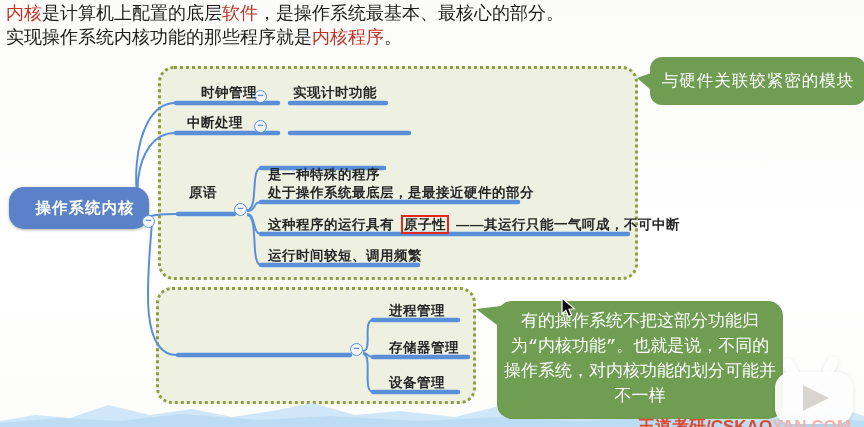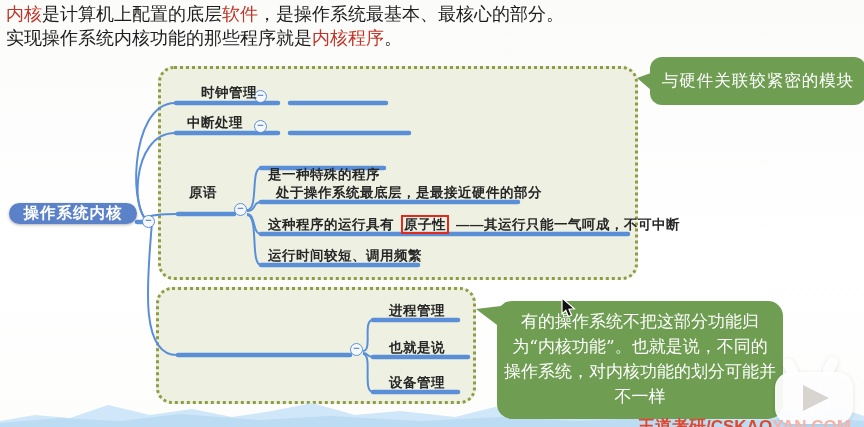--- a/index.html
+++ b/index.html
@@ -1,55 +1,55 @@
 <!DOCTYPE html>
 <html><head>
 <meta charset="utf-8">
 <style>
   html,body{margin:0;padding:0;}
   body{font-family:"Liberation Sans","DejaVu Sans",sans-serif;}
   #stage{position:relative;width:864px;height:427px;overflow:hidden;
          background:linear-gradient(180deg,#fbfbfa 0%,#ffffff 60%,#fdfdfc 100%);}
 
   
-  .intro{position:absolute;left:6px;top:3px;font-family:Liberation Sans, sans-serif;
+  .intro{position:absolute;left:6px;top:3px;font-family:Liberation Mono, monospace;
          font-size:18px;line-height:23.5px;color:#1d1d1d;white-space:nowrap;}
   .red{color:#c03527;}
 
   
   .gbox{position:absolute;border:3px dotted #8f9c44;border-radius:16px;background:#eef1e2;box-sizing:border-box;}
   #box-top{left:158px;top:66px;width:480px;height:214px;}
   #box-bottom{left:156px;top:287px;width:320px;height:117px;}
 
   svg.layer{position:absolute;left:0;top:0;pointer-events:none;}
 
   
-  .root-node{position:absolute;left:9px;top:203px;width:128px;height:21px;background:#5b82c8;
+  .root-node{position:absolute;left:9px;top:187px;width:128px;height:42px;background:#5b82c8;
       border-radius:15px;color:#fff;font-weight:bold;font-size:15.5px;letter-spacing:1px;
-      display:flex;align-items:center;justify-content:center;box-shadow:0 1px 3px rgba(0,0,0,.3);}
+      display:flex;align-items:center;justify-content:center;box-shadow:0 1px 3px rgba(0,0,0,.3);padding-left:12px;}
 
   
   .node{position:absolute;font-weight:bold;font-size:13.5px;color:#262626;white-space:nowrap;letter-spacing:.5px;}
   .hl-box{border:2px solid #e3291c;padding:0 1px;margin:0 7px;}
 
   
   .badge{position:absolute;width:13px;height:13px;border:1.5px solid #5a8fd8;border-radius:50%;
       background:#f6f8fb;box-sizing:border-box;color:#5a8fd8;font-size:11px;line-height:9px;
       text-align:center;font-weight:bold;cursor:pointer;}
 
   
   .bubble{position:absolute;background:#6f9d52;color:#fff;border-radius:12px;
       font-family:"DejaVu Serif","Liberation Serif",serif;}
   .bubble .tail{position:absolute;width:0;height:0;}
   #bubble-top{left:650px;top:57px;width:216px;height:48px;display:flex;align-items:center;
       justify-content:center;font-size:16.5px;letter-spacing:1px;}
   #bubble-top .tail{left:-13px;top:16px;border-top:5px solid transparent;
       border-bottom:12px solid transparent;border-right:14px solid #6f9d52;}
   #bubble-bottom{left:497px;top:301px;width:272px;padding:8px 7px 10px 7px;font-size:17px;
-      line-height:25px;text-align:center;border-radius:15px;}
+      line-height:25px;text-align:center;border-radius:15px;font-family:Liberation Mono, monospace;}
   #bubble-bottom .tail{left:-21px;top:5px;border-top:3px solid transparent;
       border-bottom:19px solid transparent;border-right:25px solid #6f9d52;}
 
   
   .watermark{position:absolute;left:638px;top:415px;font-weight:bold;font-size:17px;white-space:nowrap;}
   .wm1{color:#dd4a30;} .wm2{color:#f2b4aa;}
 
   
   .tvlogo{position:absolute;left:773px;top:352px;width:86px;height:78px;filter:drop-shadow(0 1px 2px rgba(0,0,0,.12));}
   .tv-body{position:absolute;left:2px;top:20px;width:78px;height:52px;background:rgba(255,255,255,.93);border-radius:16px;}
@@ -119,28 +119,29 @@
 
   <div class="root-node">操作系统内核</div>
 
   <div class="badge" style="left:142px;top:215px;">−</div>
   <div class="badge" style="left:254px;top:90px;">−</div>
   <div class="badge" style="left:254px;top:120px;">−</div>
   <div class="badge" style="left:234px;top:203px;">−</div>
   <div class="badge" style="left:350px;top:343px;">−</div>
 
   <div class="node" style="left:201px;top:84px;">时钟管理</div>
+  <div class="node" style="left:293px;top:84px;">实现计时功能</div>
   <div class="node" style="left:187px;top:114px;">中断处理</div>
   <div class="node" style="left:189px;top:184px;">原语</div>
   <div class="node" style="left:268px;top:166px;">是一种特殊的程序</div>
-  <div class="node" style="left:268px;top:184px;margin-left:8px;">处于操作系统最底层，是最接近硬件的部分</div>
+  <div class="node" style="left:268px;top:184px;">处于操作系统最底层，是最接近硬件的部分</div>
   <div class="node" style="left:268px;top:216px;"><span>这种程序的运行具有</span><span class="hl-box">原子性</span><span>——其运行只能一气呵成，不可中断</span></div>
   <div class="node" style="left:268px;top:247px;">运行时间较短、调用频繁</div>
   <div class="node" style="left:389px;top:302px;">进程管理</div>
-  <div class="node" style="left:389px;top:339px;">也就是说</div>
+  <div class="node" style="left:389px;top:339px;">存储器管理</div>
   <div class="node" style="left:389px;top:374px;">设备管理</div>
 
   <div class="bubble" id="bubble-top">
     <span class="tail"></span>
     <span>与硬件关联较紧密的模块</span>
   </div>
   <div class="bubble" id="bubble-bottom">
     <span class="tail"></span>
     <span>有的操作系统不把这部分功能归为“内核功能”。也就是说，不同的操作系统，对内核功能的划分可能并不一样</span>
   </div>

